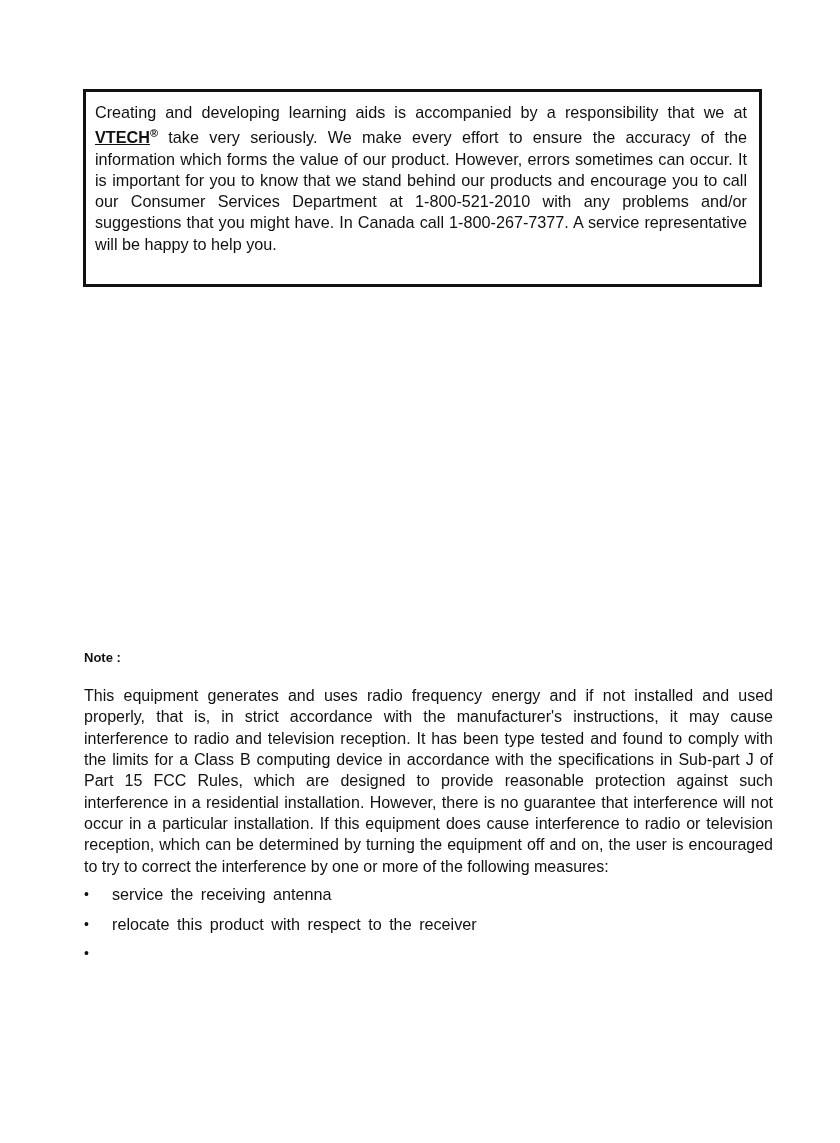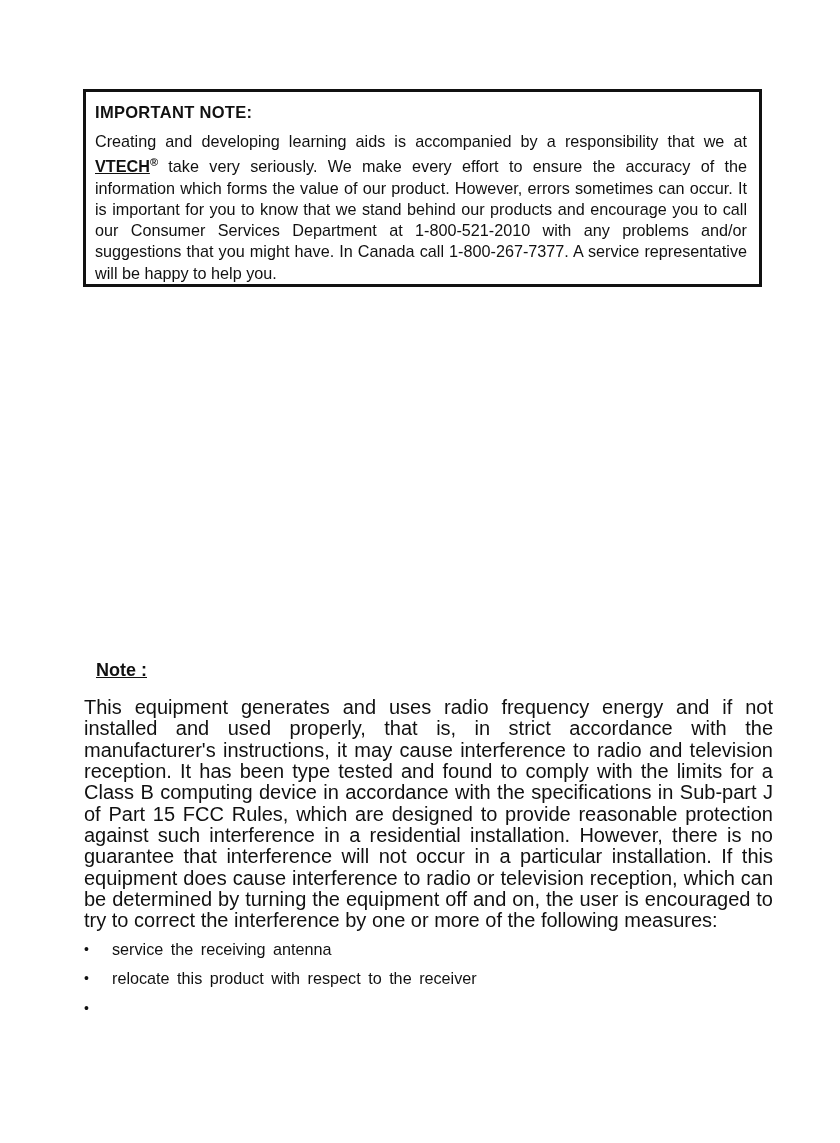--- a/index.html
+++ b/index.html
@@ -48,27 +48,26 @@
       vertical-align: 6px;
     }
     .fcc-section {
       position: absolute;
       left: 84px;
       top: 648px;
       width: 689px;
     }
     .fcc-title {
       font-weight: bold;
-      font-size: 18px;
-      margin: 12px;
+      font-size: 13px;
+      margin: 0;
       line-height: 20px;
-      text-decoration: underline;
     }
     .fcc-body {
-      font-size: 20px;
+      font-size: 16px;
       line-height: 21.35px;
       text-align: justify;
       margin: 17px 0 0 0;
     }
     .measures {
       list-style: none;
       margin: 3px 0 0 0;
       padding: 0;
     }
     .measure {
@@ -82,21 +81,20 @@
       position: absolute;
       left: 0;
       top: 0;
       font-size: 14px;
     }
   </style>
 </head>
 <body>
 
 <div class="note-box">
-  <p class="note-box-title">IMPORTANT NOTE:</p>
   <p class="note-box-body"><span>Creating and developing learning aids is accompanied by a responsibility that we at </span><span class="brand">VTECH</span><span class="reg">®</span><span> take very seriously. We make every effort to ensure the accuracy of the information which forms the value of our product. However, errors sometimes can occur. It is important for you to know that we stand behind our products and encourage you to call our Consumer Services Department at 1-800-521-2010 with any problems and/or suggestions that you might have.  In Canada call 1-800-267-7377. A service representative will be happy to help you.</span></p>
 </div>
 
 <div class="fcc-section">
   <p class="fcc-title">Note :</p>
   <p class="fcc-body">This equipment generates and uses radio frequency energy and if not installed and used properly, that is, in strict accordance with the manufacturer's instructions, it may cause interference to radio and television reception. It has been type tested and found to comply with the limits for a Class B computing device in accordance with the specifications in Sub-part J of Part 15 FCC Rules, which are designed to provide reasonable protection against such interference in a residential installation.  However, there is no guarantee that interference will not occur in a particular installation. If this equipment does cause interference to radio or television reception, which can be determined by turning the equipment off and on, the user is encouraged to try to correct the interference by one or more of the following measures:</p>
   <ul class="measures">
     <li class="measure">
       <span class="bullet">•</span>
       <span>service the receiving antenna</span>

